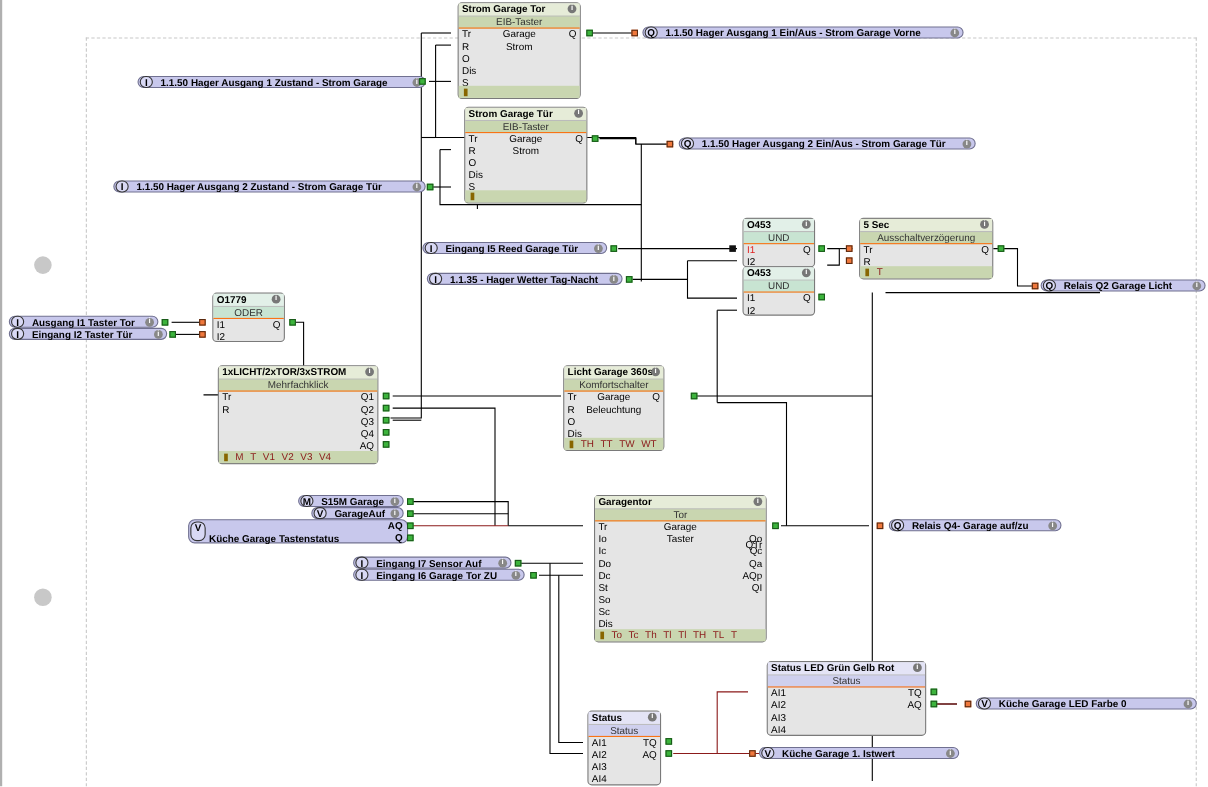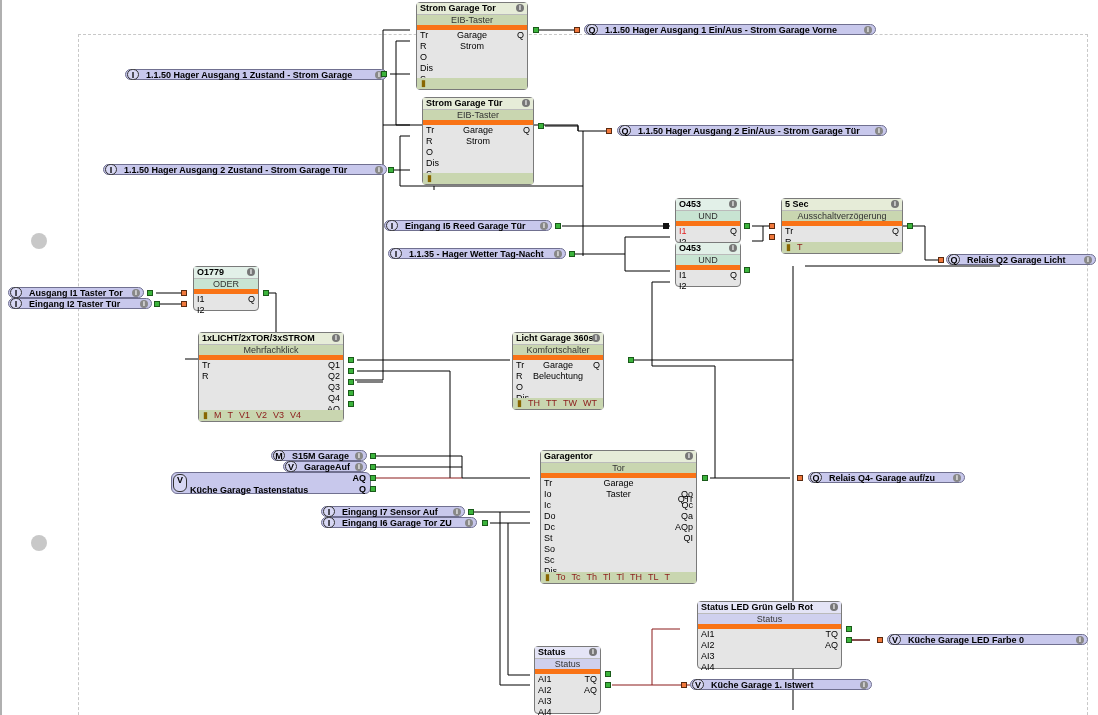--- a/index.html
+++ b/index.html
@@ -6,21 +6,21 @@
   body { width:1098px; height:715px; background:#ffffff; position:relative; overflow:hidden;
          font-family:"Liberation Sans", sans-serif; font-size:9px; color:#000; }
   .leftbar { position:absolute; left:0; top:0; width:2px; height:715px; background:#b0b0b0; }
   .dashed-frame { position:absolute; left:78px; top:34px; width:1008px; height:700px;
                   border-top:1px dashed #c8c8c8; border-left:1px dashed #c8c8c8; border-right:1px dashed #c8c8c8; }
   .dot { position:absolute; width:16px; height:16px; border-radius:50%; background:#c8c8c8; }
   svg.wires { position:absolute; left:0; top:0; width:1098px; height:715px; }
   .block { position:absolute; border:1px solid #7a7a7a; border-radius:4px; background:#e5e5e5; box-sizing:border-box; }
   .block .title { height:11px; line-height:11px; font-weight:bold; padding-left:3px; font-size:9px; position:relative; }
   .block .title .info { position:absolute; right:3px; top:1px; width:8px; height:8px; border-radius:50%; background:#777; color:#fff; font-size:7px; line-height:8px; text-align:center; }
-  .block .type { height:10px; line-height:10px; text-align:center; font-size:9px; color:#333; border-top:1px solid #bbb; border-bottom:5px solid #f97316; }
+  .block .type { height:10px; line-height:10px; text-align:center; font-size:9px; color:#333; border-top:1px solid #bbb; border-bottom:1px solid #f97316; }
   .block.green .title { background:#e6ecd8; }
   .block.green .type { background:#c9d6b0; }
   .block.teal .title { background:#e2f0e8; }
   .block.teal .type { background:#c8e4d2; }
   .block.blue .title { background:#e4e4f6; }
   .block.blue .type { background:#cfd0ee; }
   .block .footer { position:absolute; left:0; right:0; bottom:0; height:11px; line-height:11px; background:#c9d6b0; color:#8b1a1a; font-size:9px; padding-left:4px; }
   .block .footer span { margin-right:6px; }
   .block .footer .lock { color:#886600; }
   .block .body { position:relative; }

